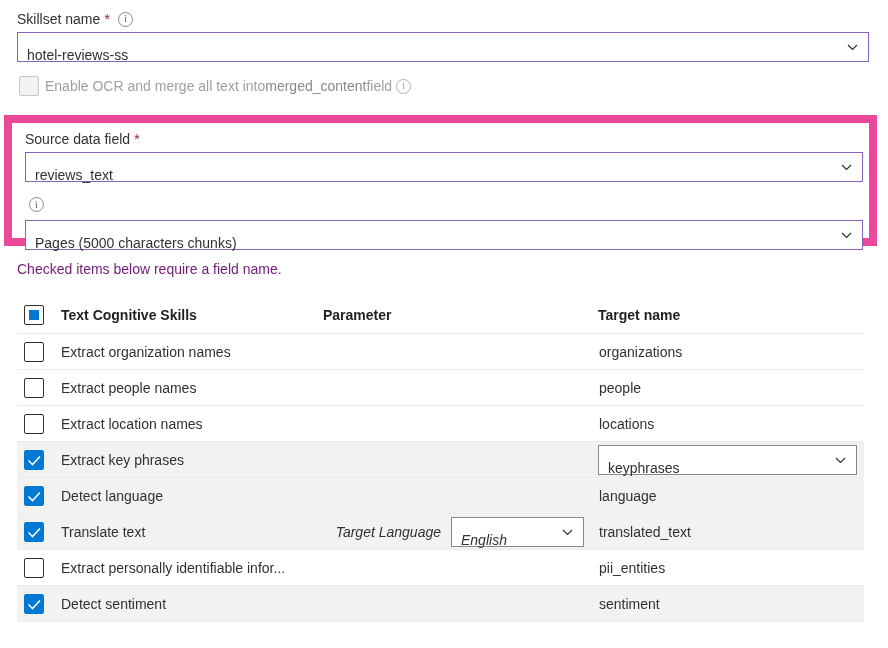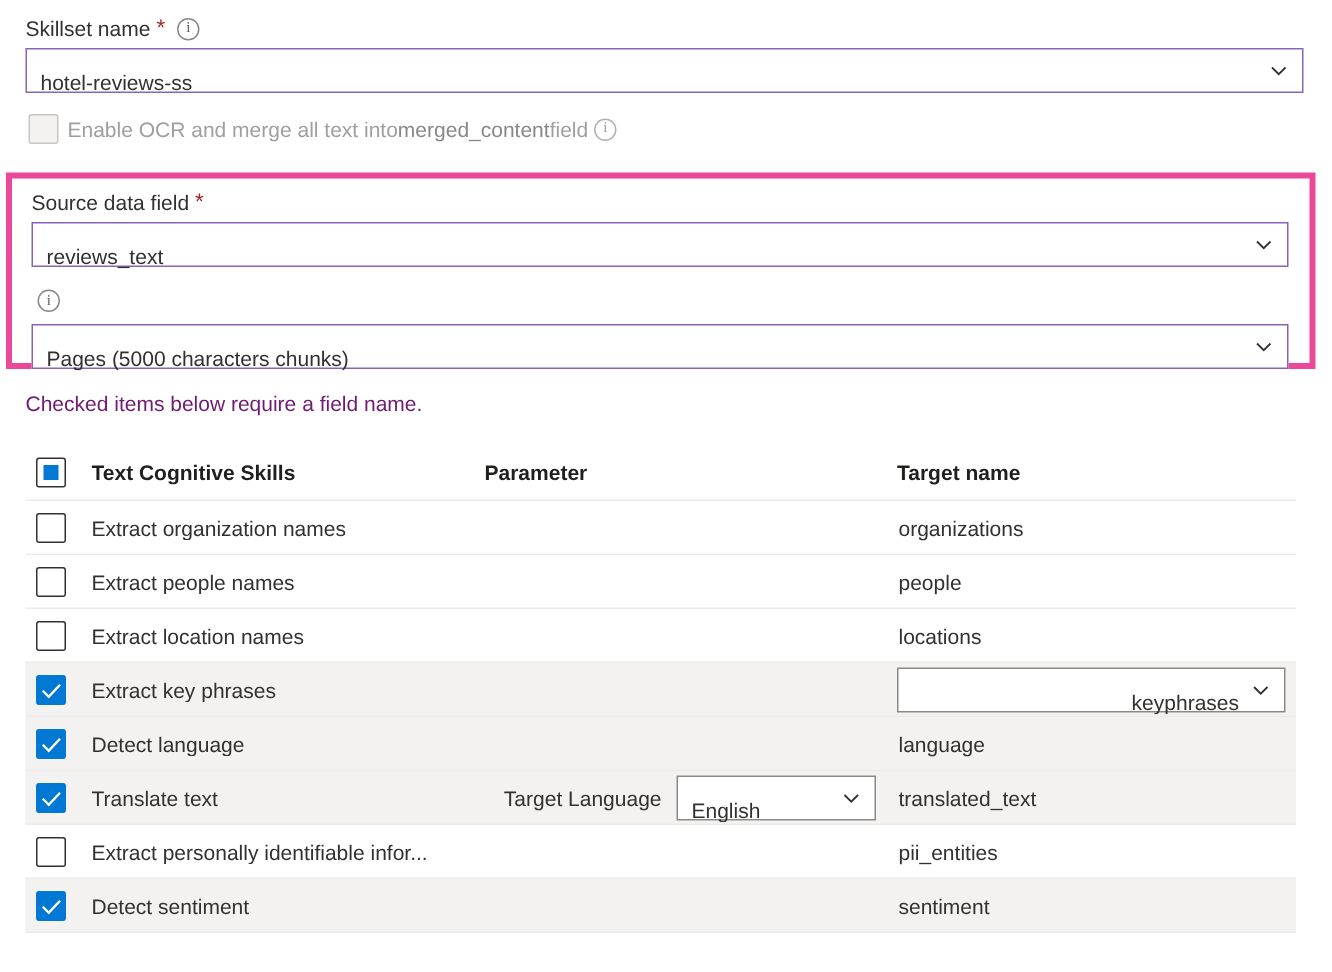--- a/index.html
+++ b/index.html
@@ -91,21 +91,21 @@
     font-size: 14px; color: #a19f9d; line-height: 20px;
     display: flex; align-items: center; white-space: nowrap;
   }
   #ocr-row .lbl b { font-weight: normal; color: #8a8886; }
   #ocr-row .info-icon { border-color: #b3b0ad; color: #a19f9d; }
 
   #red-box {
     position: absolute;
     left: 4px; top: 115px;
     width: 873px; height: 131px;
-    border: 4px solid #ec4899;
+    border: 8px solid #ec4899;
     text-decoration: underline;
   }
   #source-label { position: absolute; left: 13px; top: 6px; }
   #source-input { position: absolute; left: 13px; top: 29px; width: 838px; }
   #gran-label  { position: absolute; left: 13px; top: 74px; }
   #gran-input  { position: absolute; left: 13px; top: 97px; width: 838px; }
 
   #checked-note {
     position: absolute; left: 17px; top: 261px;
     font-size: 14px; color: #701a75;
@@ -130,23 +130,23 @@
   .c-name  { width: 262px; font-size: 14px; color: #323130; flex:0 0 auto;
              white-space: nowrap; overflow: hidden; text-overflow: ellipsis; }
   .c-param { width: 275px; font-size: 14px; color: #323130; flex:0 0 auto;
              display: flex; align-items: center; justify-content: flex-start; }
   .c-field { flex: 1 1 auto; font-size: 14px; color: #323130; position: relative; }
   .trow.header .c-name, .trow.header .c-param, .trow.header .c-field {
     font-weight: bold; font-size: 14px; color: #201f1e;
   }
   .c-param .plabel { margin-right: 10px; white-space: nowrap; }
   .c-param .combo  { width: 133px; height: 30px; }
-  .c-field .combo  { width: 259px; height: 30px; margin-left: 0; justify-content: flex-end; }
+  .c-field .combo  { width: 259px; height: 30px; margin-left: 0; }
   .c-field .plain  { padding-left: 1px; }
-  .param-wrap { display:flex; align-items:center; justify-content:flex-end; width:100%; padding-right:14px;}
+  .param-wrap { display:flex; align-items:center; justify-content:flex-end; width:100%; padding-right:14px;font-style:italic;}
 </style>
 </head>
 <body>
 
 <div class="page">
 
   <div id="skillset-label" class="field-label">
     <span>Skillset name</span>
     <span class="req-star">*</span>
     <span class="info-icon">i</span>

